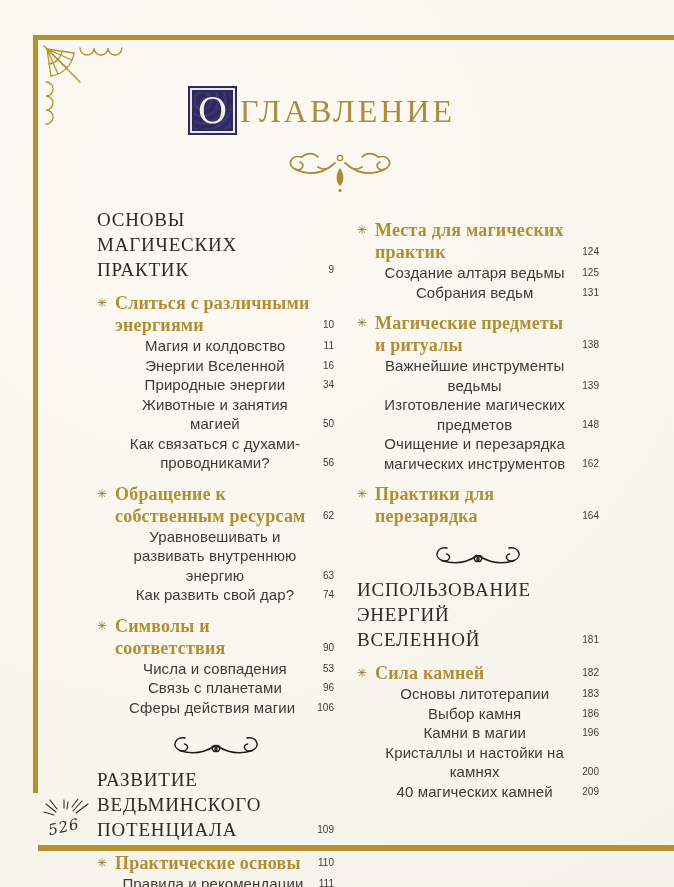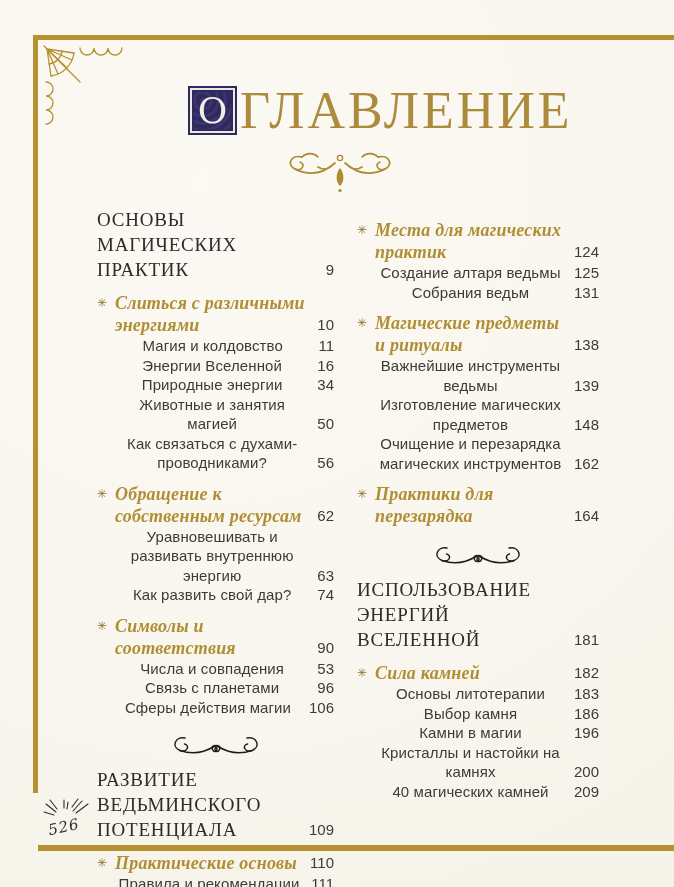--- a/index.html
+++ b/index.html
@@ -30,44 +30,44 @@
   .title-row{position:absolute;left:188px;top:86px;display:flex;align-items:center;}
   .drop-cap{
     width:49px;height:49px;background:#2e2a5e;
     background-image:repeating-radial-gradient(circle at 30% 30%, #3a3570 0 3px, #2e2a5e 3px 7px);
     box-shadow:inset 0 0 0 2px #2e2a5e, inset 0 0 0 4px #ece8dd, inset 0 0 0 6px #2e2a5e;
     display:flex;align-items:center;justify-content:center;
     font-family:"DejaVu Serif",serif;font-size:36px;color:#f3efe4;
   }
   .title-text{
     font-family:"Liberation Serif",serif;
-    font-size:52px;line-height:44px;color:#ac8b3d;
+    font-size:32px;line-height:44px;color:#ac8b3d;
     letter-spacing:3px;margin-left:3px;white-space:nowrap;
   }
   .flourish-gold{position:absolute;left:285px;top:146px;}
   
   .col{position:absolute;top:207px;}
   .col-left{left:97px;width:237px;}
   .col-right{left:357px;width:242px;top:209px;}
   .col > :first-child{margin-top:0;gap:20px;}
-  .pagenum{margin-left:8px;font-size:15px;color:#3d3b38;white-space:nowrap;}
+  .pagenum{margin-left:8px;font-size:10px;color:#3d3b38;white-space:nowrap;}
   .part{display:flex;align-items:flex-end;margin-top:4px;}
   .part-title{
     flex:1;font-family:"Liberation Serif",serif;
     font-size:19px;line-height:25px;color:#2e2c29;letter-spacing:0.8px;
   }
   .part .pagenum{line-height:24px;}
   .subsection{margin-top:0;}
   .sub-head{display:flex;align-items:flex-end;margin-top:10px;}
   .bullet{
     align-self:flex-start;color:#8d742c;font-size:12px;line-height:22px;
     width:18px;flex:0 0 18px;
   }
   .sub-title{
-    flex:1;font-family:"Liberation Serif",serif;font-style:italic;font-weight:bold;
+    flex:1;font-family:"Liberation Serif",serif;font-weight:bold;
     font-size:18px;line-height:22px;color:#b08e33;letter-spacing:0.2px;
   }
   .sub-head .pagenum{line-height:22px;}
   .entry{display:flex;align-items:flex-end;padding-left:18px;text-align:center;}
   .entry-text{flex:1;font-size:15px;line-height:19.5px;letter-spacing:0.1px;}
   .entry .pagenum{line-height:19.5px;}
   .divider{display:flex;justify-content:center;margin:14px 0 8px;}
 </style>
 </head>
 <body>

